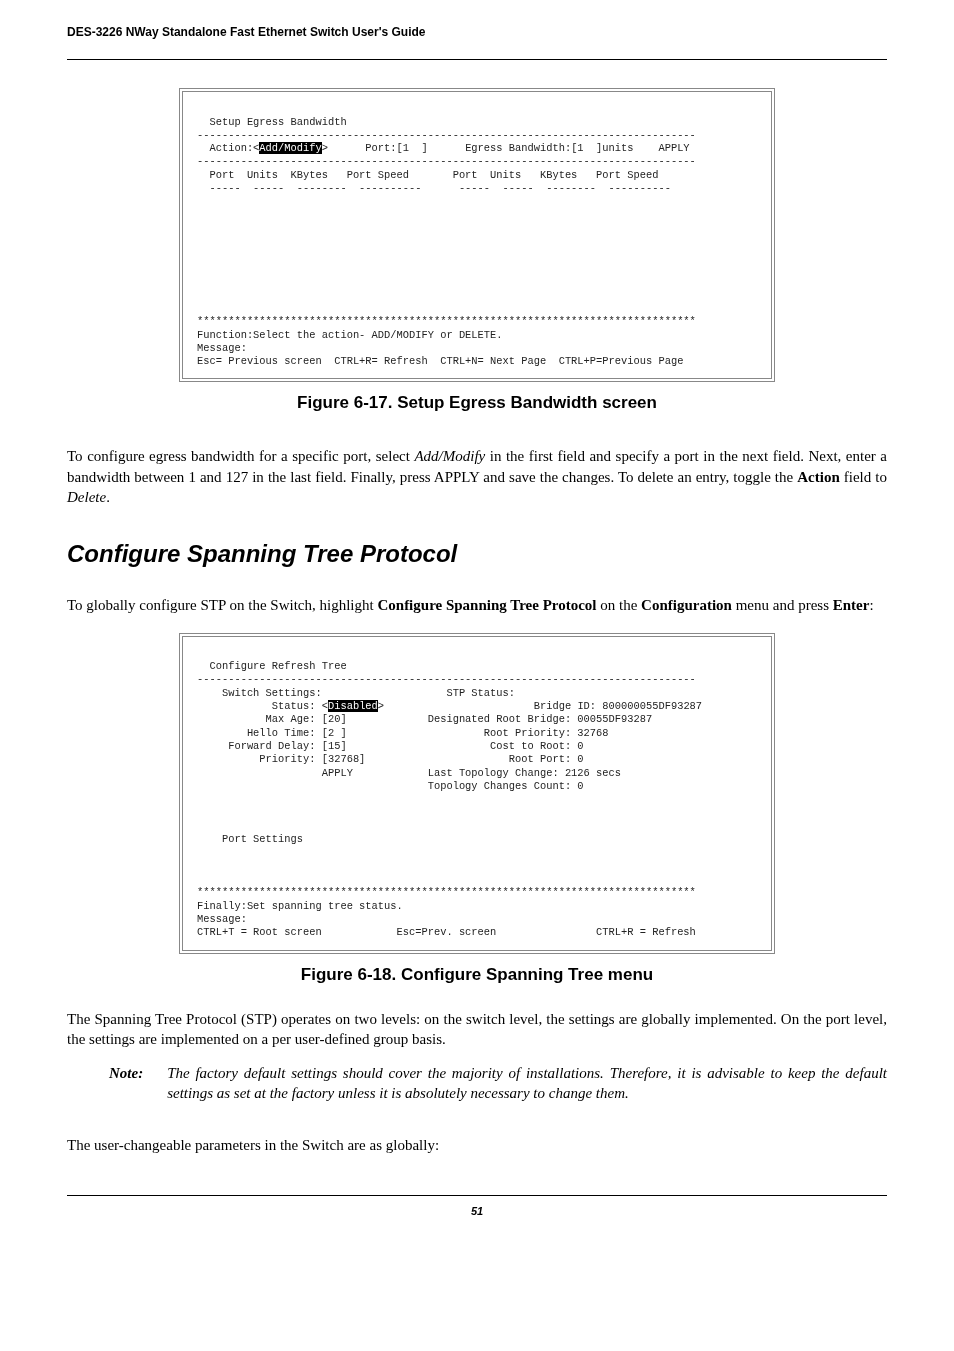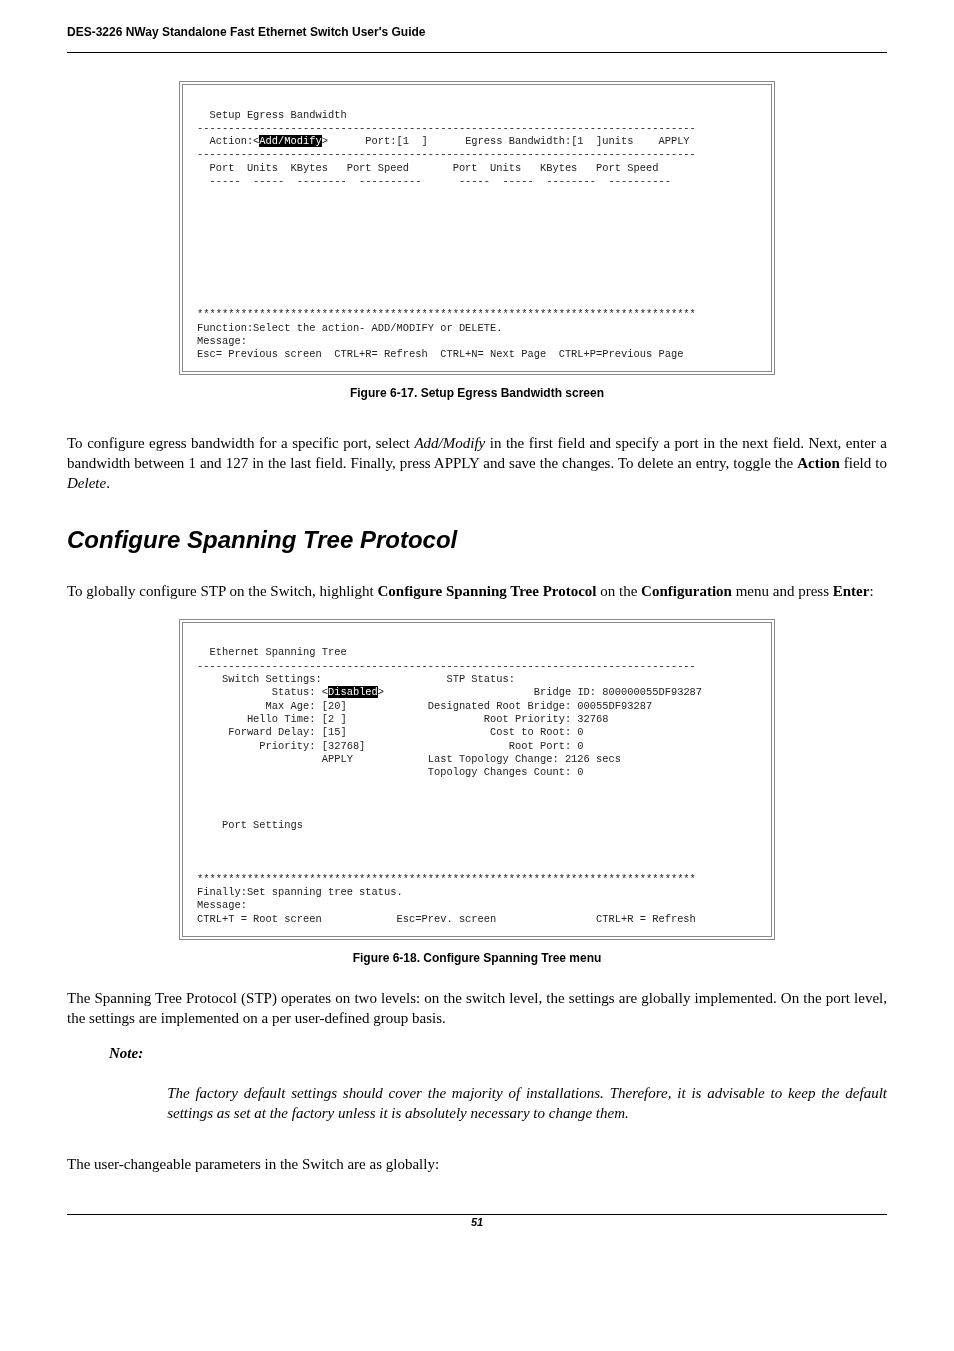--- a/index.html
+++ b/index.html
@@ -9,21 +9,21 @@
       max-width: 820px;
       margin: 0 auto;
       padding: 24px 40px 60px 40px;
       font-size: 15px;
       line-height: 1.35;
     }
     .page-header {
       font-family: Arial, Helvetica, sans-serif;
       font-size: 12px;
       font-weight: bold;
-      padding-bottom: 12px;
+      padding-bottom: 19px;
       border-bottom: 1.5px solid #000;
       margin-bottom: 28px;
     }
     .terminal {
       font-family: "Courier New", monospace;
       font-size: 10.4px;
       line-height: 1.28;
       white-space: pre;
       border: 4px double #888;
       background: #fff;
@@ -32,21 +32,21 @@
       width: 560px;
       overflow: hidden;
       color: #222;
     }
     .inverse {
       background: #000;
       color: #fff;
     }
     .figcap {
       font-family: Arial, Helvetica, sans-serif;
-      font-size: 12px;
+      font-size: 17px;
       font-weight: bold;
       text-align: center;
       margin: 10px 0 22px 0;
     }
     .body-p {
       margin: 31px 0;
       text-align: justify;
     }
     .body-p-just {
       margin: 14px 0;
@@ -72,30 +72,29 @@
       text-align: justify;
     }
     .note-label {
       font-weight: bold;
       font-style: italic;
       flex: 0 0 auto;
     }
     .note-body {
       font-style: italic;
       flex: 1 1 auto;
-      margin-top: 40px;
     }
     .page-number {
       text-align: center;
       font-family: Arial, Helvetica, sans-serif;
       font-size: 11px;
       font-weight: bold;
       font-style: italic;
       border-top: 1.5px solid #000;
-      padding-top: 0;
+      padding-top: 8px;
       margin-top: 40px;
     }
   </style>
 </head>
 <body>
 
 <div class="page-header">DES-3226 NWay Standalone Fast Ethernet Switch User's Guide</div>
 
 <div class="terminal">
 <span>  Setup Egress Bandwidth</span>
@@ -125,21 +124,21 @@
   <span>To configure egress bandwidth for a specific port, select </span><span class="italic">Add/Modify</span><span> in the first field and specify a port in the next field. Next, enter a bandwidth between 1 and 127 in the last field. Finally, press APPLY and save the changes. To delete an entry, toggle the </span><span class="action-bold">Action</span><span> field to </span><span class="italic">Delete</span><span>.</span>
 </p>
 
 <h2 class="section">Configure Spanning Tree Protocol</h2>
 
 <p class="intro-p">
   <span>To globally configure STP on the Switch, highlight </span><span class="action-bold">Configure Spanning Tree Protocol</span><span> on the </span><span class="action-bold">Configuration</span><span> menu and press </span><span class="action-bold">Enter</span><span>:</span>
 </p>
 
 <div class="terminal">
-<span>  Ethernet Spanning Tree</span>
+<span>  Configure Refresh Tree</span>
 --------------------------------------------------------------------------------
 <span>    Switch Settings:                    STP Status:</span>
 <span>            Status: &lt;</span><span class="inverse">Disabled</span><span>&gt;                        Bridge ID: 800000055DF93287</span>
 <span>           Max Age: [20]             Designated Root Bridge: 00055DF93287</span>
 <span>        Hello Time: [2 ]                      Root Priority: 32768</span>
 <span>     Forward Delay: [15]                       Cost to Root: 0</span>
 <span>          Priority: [32768]                       Root Port: 0</span>
 <span>                    APPLY            Last Topology Change: 2126 secs</span>
 <span>                                     Topology Changes Count: 0</span>
 

